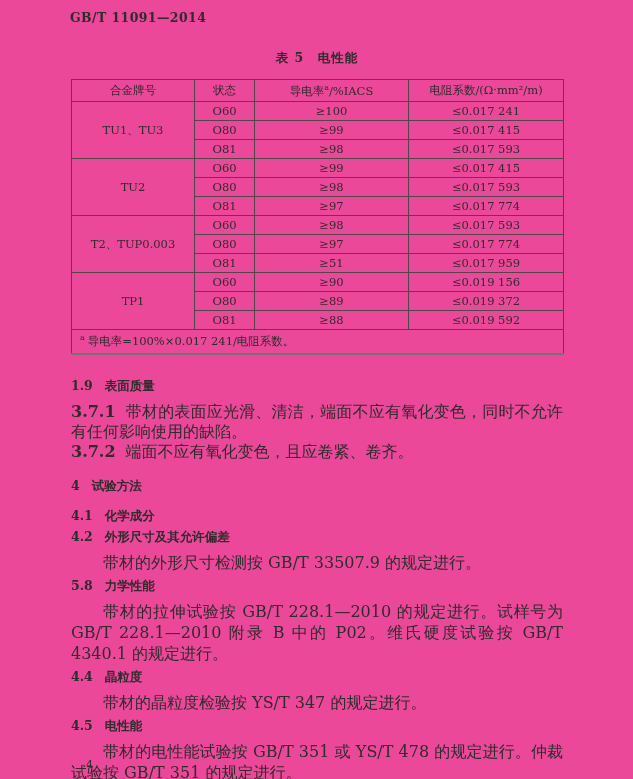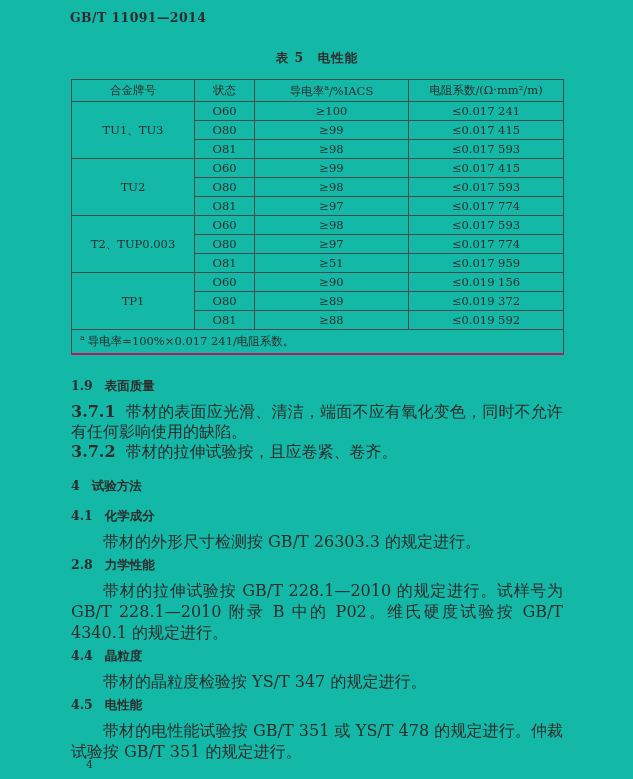--- a/index.html
+++ b/index.html
@@ -1,20 +1,20 @@
 <!DOCTYPE html>
 <html><head>
 <meta charset="utf-8">
 <style>
   html,body { margin:0; padding:0; background:#d8d8d8; }
   .page {
     position:relative;
     width:633px; height:779px;
     margin:0 auto;
-    background:#14b8a6;
+    background:#ec4899;
     font-family:"DejaVu Serif","Liberation Serif",serif;
     color:#2d2d2d;
     overflow:hidden;
   }
   .doc-number {
     position:absolute; top:10px; left:70px;
     font-size:12.5px; font-weight:bold; letter-spacing:.4px;
   }
   .content {
     position:absolute; top:46px; left:71px; width:492px;
@@ -29,21 +29,21 @@
     border:1.5px solid #3c3c3c;
   }
   table.props th, table.props td {
     border:1px solid #4a4a4a; text-align:center; padding:0;
     font-weight:normal; overflow:hidden; white-space:nowrap;
   }
   table.props thead th { height:21px; }
   table.props tbody td { height:18px;text-align:center; }
   table.props tfoot td {
     text-align:left; padding:3px 8px 4px 8px; height:14px;
-    border-bottom:2px solid #be185d;
+    border-bottom:2px solid #737373;
   }
   sup.fn { font-size:8px; vertical-align:super; margin-right:3px; }
   sup.fn-h { font-size:8px; vertical-align:super; }
   .heading {
     font-weight:bold; font-size:12.5px; line-height:17px;
   }
   .h-37 { margin-top:22px; }
   .h-4  { margin-top:15px; }
   .h-41 { margin-top:13px; }
   .h-tight { margin-top:4px; }
@@ -160,35 +160,38 @@
       </tfoot>
     </table>
 
     <div class="heading h-37">
       <span class="hnum">1.9</span><span>表面质量</span>
     </div>
     <p class="para para-num">
       <span class="pnum">3.7.1</span><span>带材的表面应光滑、清洁，端面不应有氧化变色，同时不允许有任何影响使用的缺陷。</span>
     </p>
     <p class="para">
-      <span class="pnum">3.7.2</span><span>带材的拉伸试验按，且应卷紧、卷齐。</span>
+      <span class="pnum">3.7.2</span><span>端面不应有氧化变色，且应卷紧、卷齐。</span>
     </p>
 
     <div class="heading h-4">
       <span class="hnum">4</span><span>试验方法</span>
     </div>
 
     <div class="heading h-41">
       <span class="hnum">4.1</span><span>化学成分</span>
     </div>
 
-    <p class="para para-body">带材的外形尺寸检测按 GB/T 26303.3 的规定进行。</p>
-
-    <div class="heading h-tight">
-      <span class="hnum">2.8</span><span>力学性能</span>
+    <div class="heading h-tight">
+      <span class="hnum">4.2</span><span>外形尺寸及其允许偏差</span>
+    </div>
+    <p class="para para-body">带材的外形尺寸检测按 GB/T 33507.9 的规定进行。</p>
+
+    <div class="heading h-tight">
+      <span class="hnum">5.8</span><span>力学性能</span>
     </div>
     <p class="para para-body">带材的拉伸试验按 GB/T 228.1—2010 的规定进行。试样号为 GB/T 228.1—2010 附录 B 中的 P02。维氏硬度试验按 GB/T 4340.1 的规定进行。</p>
 
     <div class="heading h-tight">
       <span class="hnum">4.4</span><span>晶粒度</span>
     </div>
     <p class="para para-body">带材的晶粒度检验按 YS/T 347 的规定进行。</p>
 
     <div class="heading h-tight">
       <span class="hnum">4.5</span><span>电性能</span>

